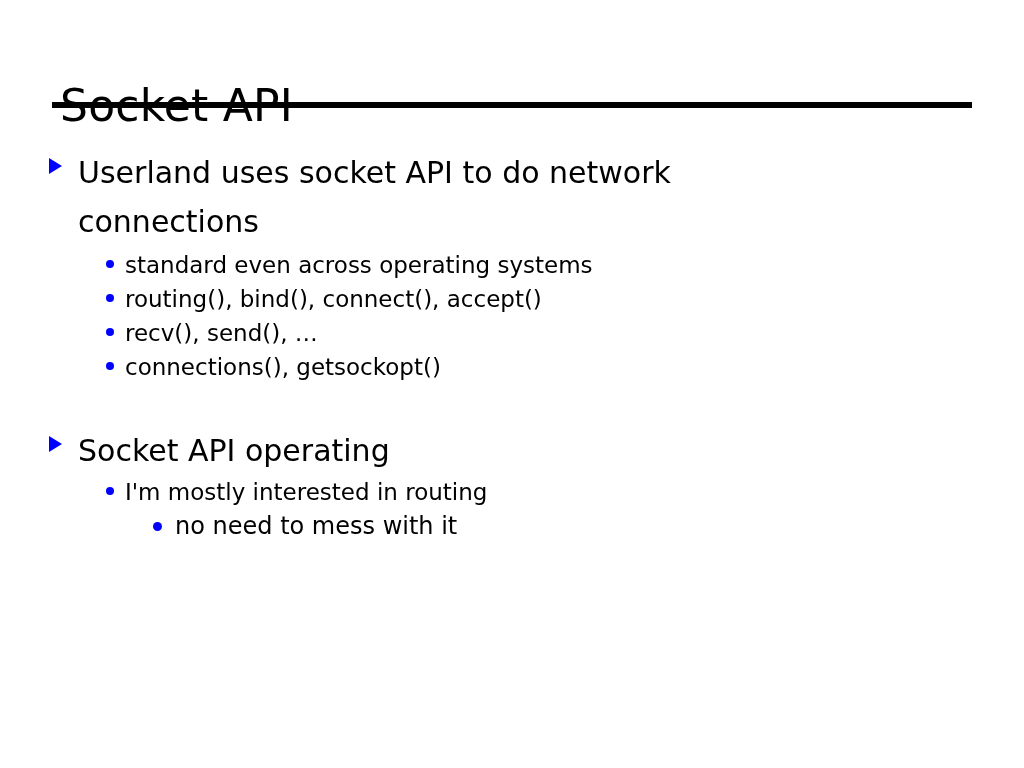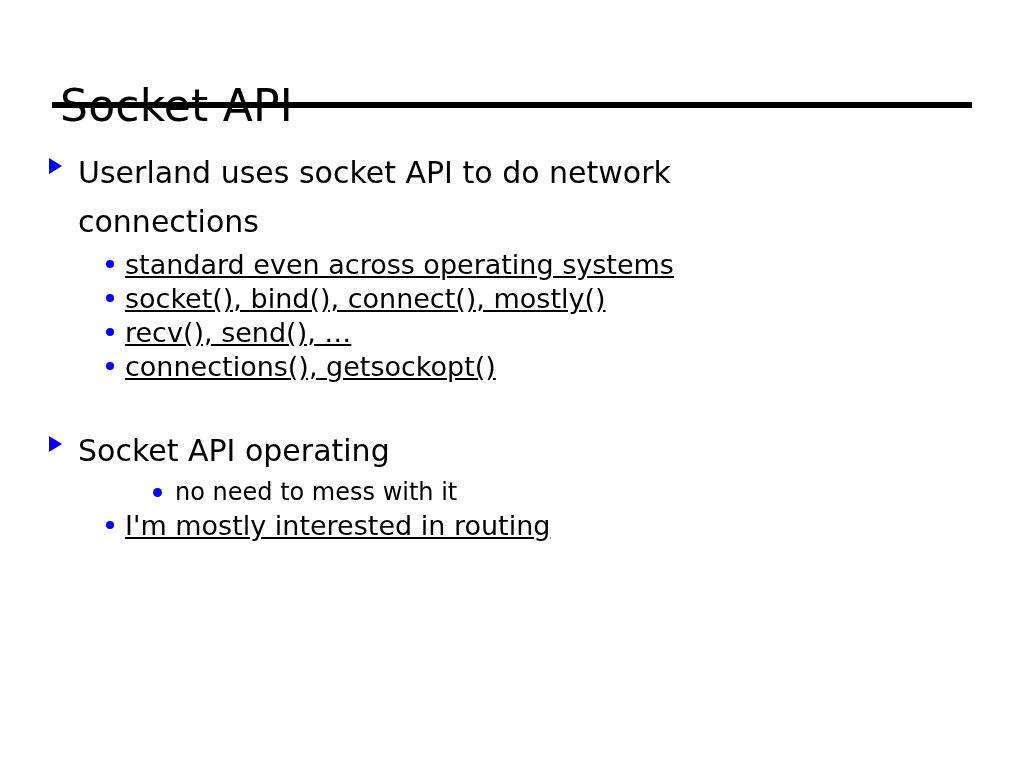--- a/index.html
+++ b/index.html
@@ -97,23 +97,22 @@
   }
   .level2 .marker {
     left: -19px;
     top: 12px;
     width: 8px;
     height: 8px;
     border-radius: 50%;
     background: #0000ff;
   }
   .level2 .text {
-    font-size: 27px;
+    font-size: 23px;
     line-height: 34px;
-    text-decoration: underline;
   }
 
   
   .level3 {
     margin-left: 175px;
   }
   .level3 .marker {
     left: -22px;
     top: 13px;
     width: 9px;
@@ -151,45 +150,45 @@
 
     <div class="subgroup-gap"></div>
 
     <div class="line level2">
       <span class="marker"></span>
       <span class="text">standard even across operating systems</span>
     </div>
 
     <div class="line level2">
       <span class="marker"></span>
-      <span class="text">socket(), bind(), connect(), mostly()</span>
+      <span class="text">routing(), bind(), connect(), accept()</span>
     </div>
 
     <div class="line level2">
       <span class="marker"></span>
       <span class="text">recv(), send(), …</span>
     </div>
 
     <div class="line level2">
       <span class="marker"></span>
       <span class="text">connections(), getsockopt()</span>
     </div>
 
     <div class="group-gap"></div>
 
     <div class="line level1">
       <span class="marker"></span>
       <span class="text">Socket API operating</span>
     </div>
 
 
+    <div class="line level2">
+      <span class="marker"></span>
+      <span class="text">I'm mostly interested in routing</span>
+    </div>
+
     <div class="line level3">
       <span class="marker"></span>
       <span class="text">no need to mess with it</span>
-    </div>
-
-    <div class="line level2">
-      <span class="marker"></span>
-      <span class="text">I'm mostly interested in routing</span>
     </div>
 
   </div>
 </div>
 
 </body></html>

